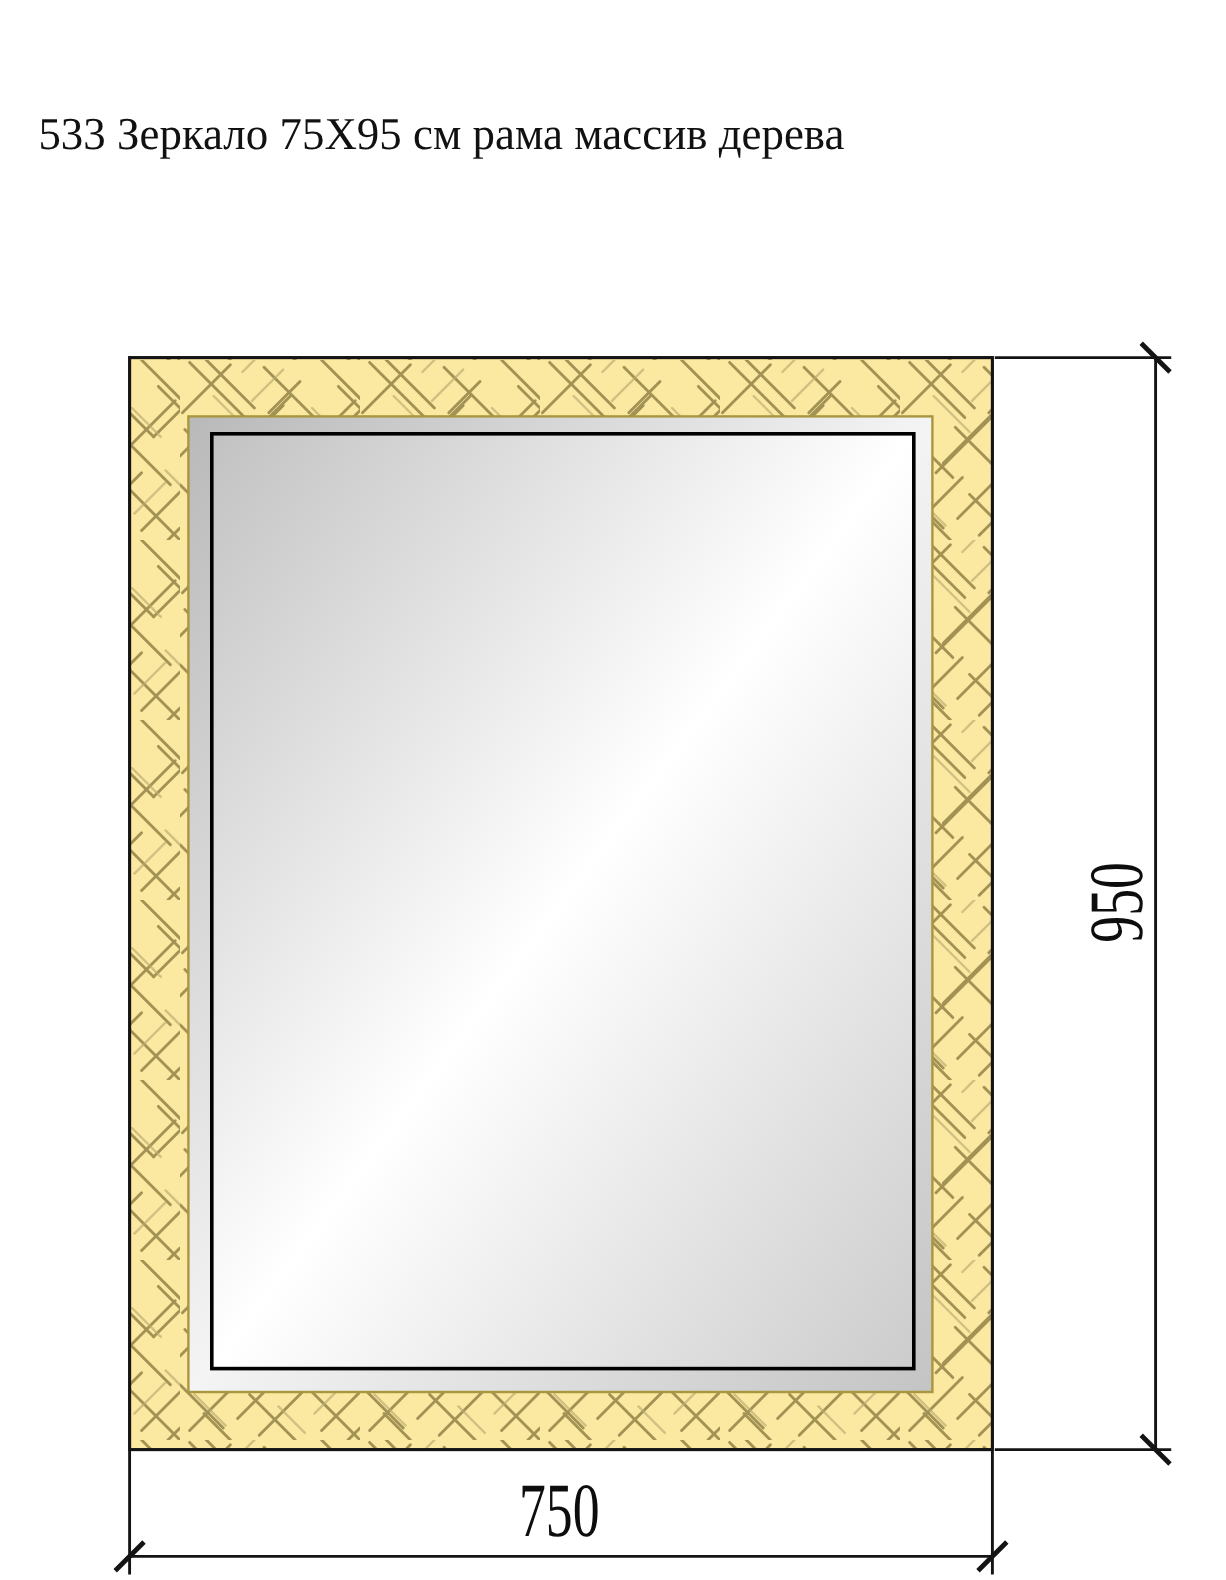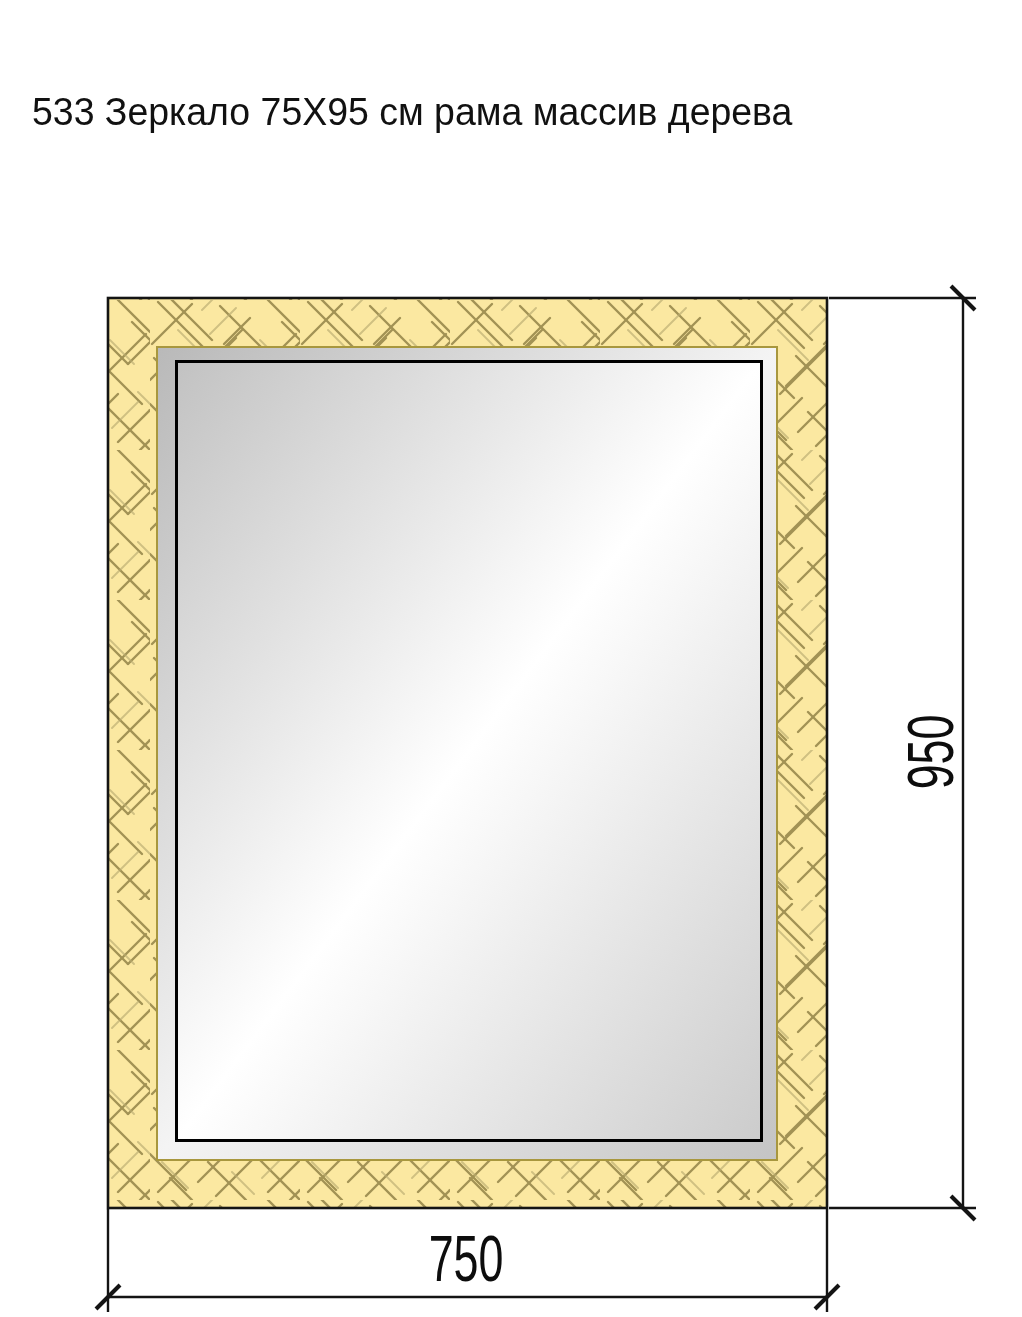--- a/index.html
+++ b/index.html
@@ -6,21 +6,21 @@
     margin: 0;
     padding: 0;
     background: #ffffff;
   }
   .stage {
     position: relative;
     width: 1022px;
     height: 1317px;
     background: #ffffff;
     overflow: hidden;
-    font-family: Liberation Sans, sans-serif;
+    font-family: Liberation Serif, serif;
   }
   .title {
     position: absolute;
     left: 32px;
     top: 88px;
     font-size: 38px;
     line-height: 48px;
     color: #111111;
     white-space: nowrap;
     letter-spacing: 0px;

